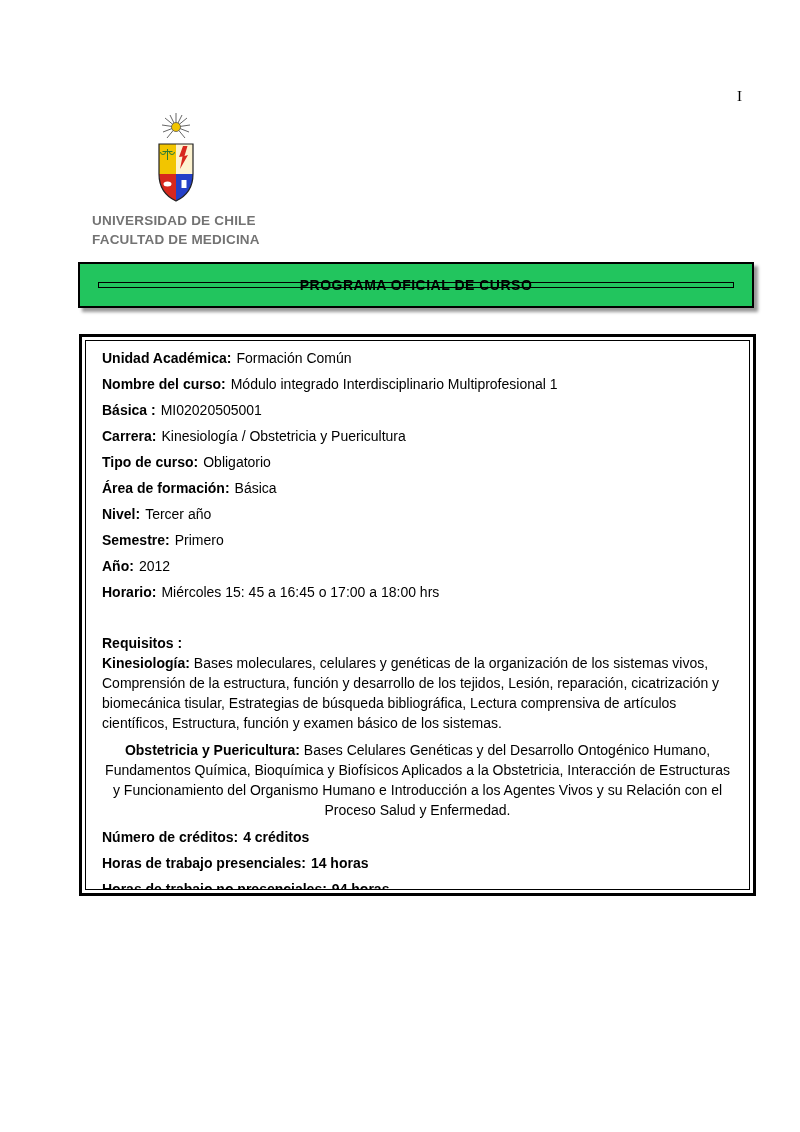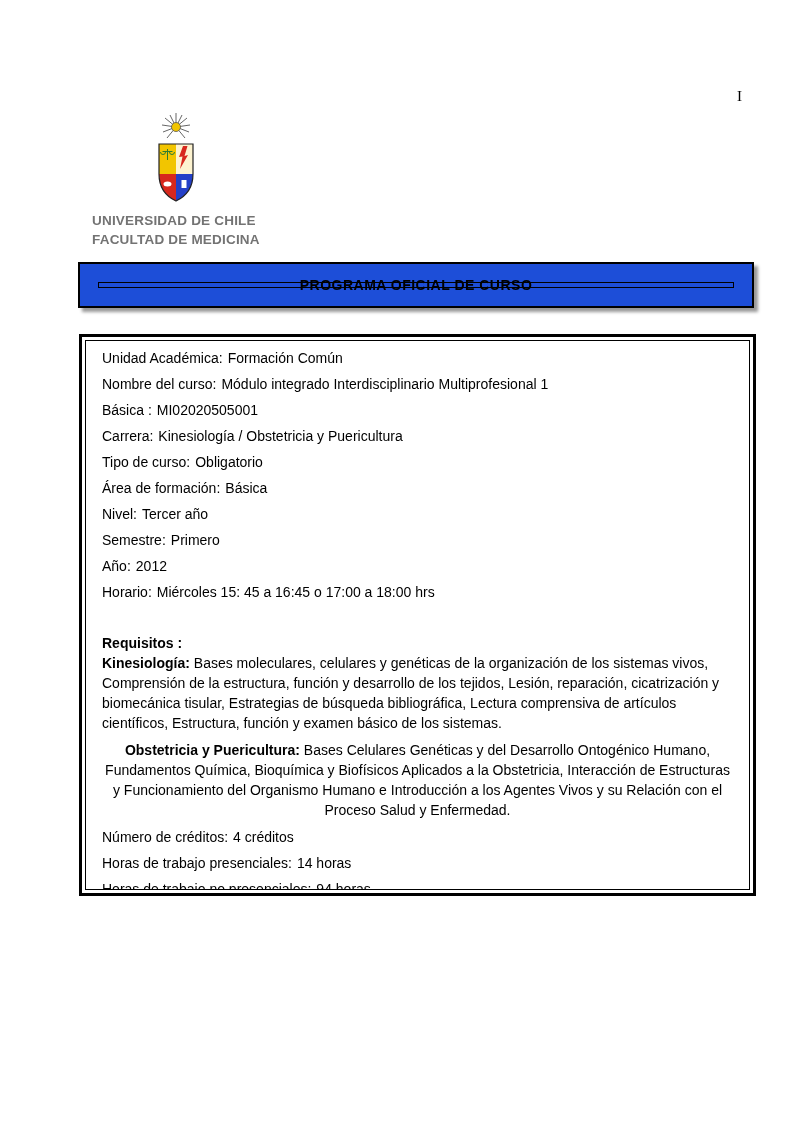--- a/index.html
+++ b/index.html
@@ -19,46 +19,46 @@
     font-size:15px;
   }
   .logo { position:absolute; left:146px; top:112px; width:60px; height:96px; }
   .brand {
     position:absolute; left:92px; top:211px;
     font-size:13.5px; font-weight:bold;
     color:#737373; line-height:19px; letter-spacing:0.2px;
   }
   .title-box {
     position:absolute; left:78px; top:262px; width:676px; height:46px;
-    border:2px solid #000; background:#1d4ed8;
+    border:2px solid #000; background:#22c55e;
     box-shadow:4px 4px 3px #9a9a9a;
     padding:18px;
   }
   .title-box-inner {
     border:1px solid #000; width:100%; height:100%;
     display:flex; align-items:center; justify-content:center;
     font-weight:bold; font-size:14px; letter-spacing:0.5px;
   }
   .main-box {
     position:absolute; left:79px; top:334px; width:677px; height:562px;
     border:3px solid #000; background:#fff; padding:3px;
   }
   .main-box-inner {
     border:1px solid #000; width:100%; height:100%;
     padding:8px 16px 0 16px;
     font-size:14px;
     overflow:hidden;
   }
   .field { line-height:19px; margin-bottom:7px; }
-  .field .lbl { font-weight:normal; margin-right:5px; }
+  .field .lbl { font-weight:bold; margin-right:5px; }
   .req-heading { font-weight:bold; margin-top:31px; line-height:20px; }
   .req-para { line-height:20px; }
   .req-para .lbl { font-weight:bold;margin-top:27px; }
   .req-para + .req-para { margin-top:7px;text-align:center; }
-  .bold-field { font-weight:normal; line-height:19px; margin-bottom:7px; }
+  .bold-field { font-weight:bold; line-height:19px; margin-bottom:7px; }
   .bold-field .lbl { margin-right:5px; }
   .bold-field.first { margin-top:8px; }
 </style>
 </head>
 <body>
 
 <div class="page">
 
   <div class="page-number">I</div>
 

